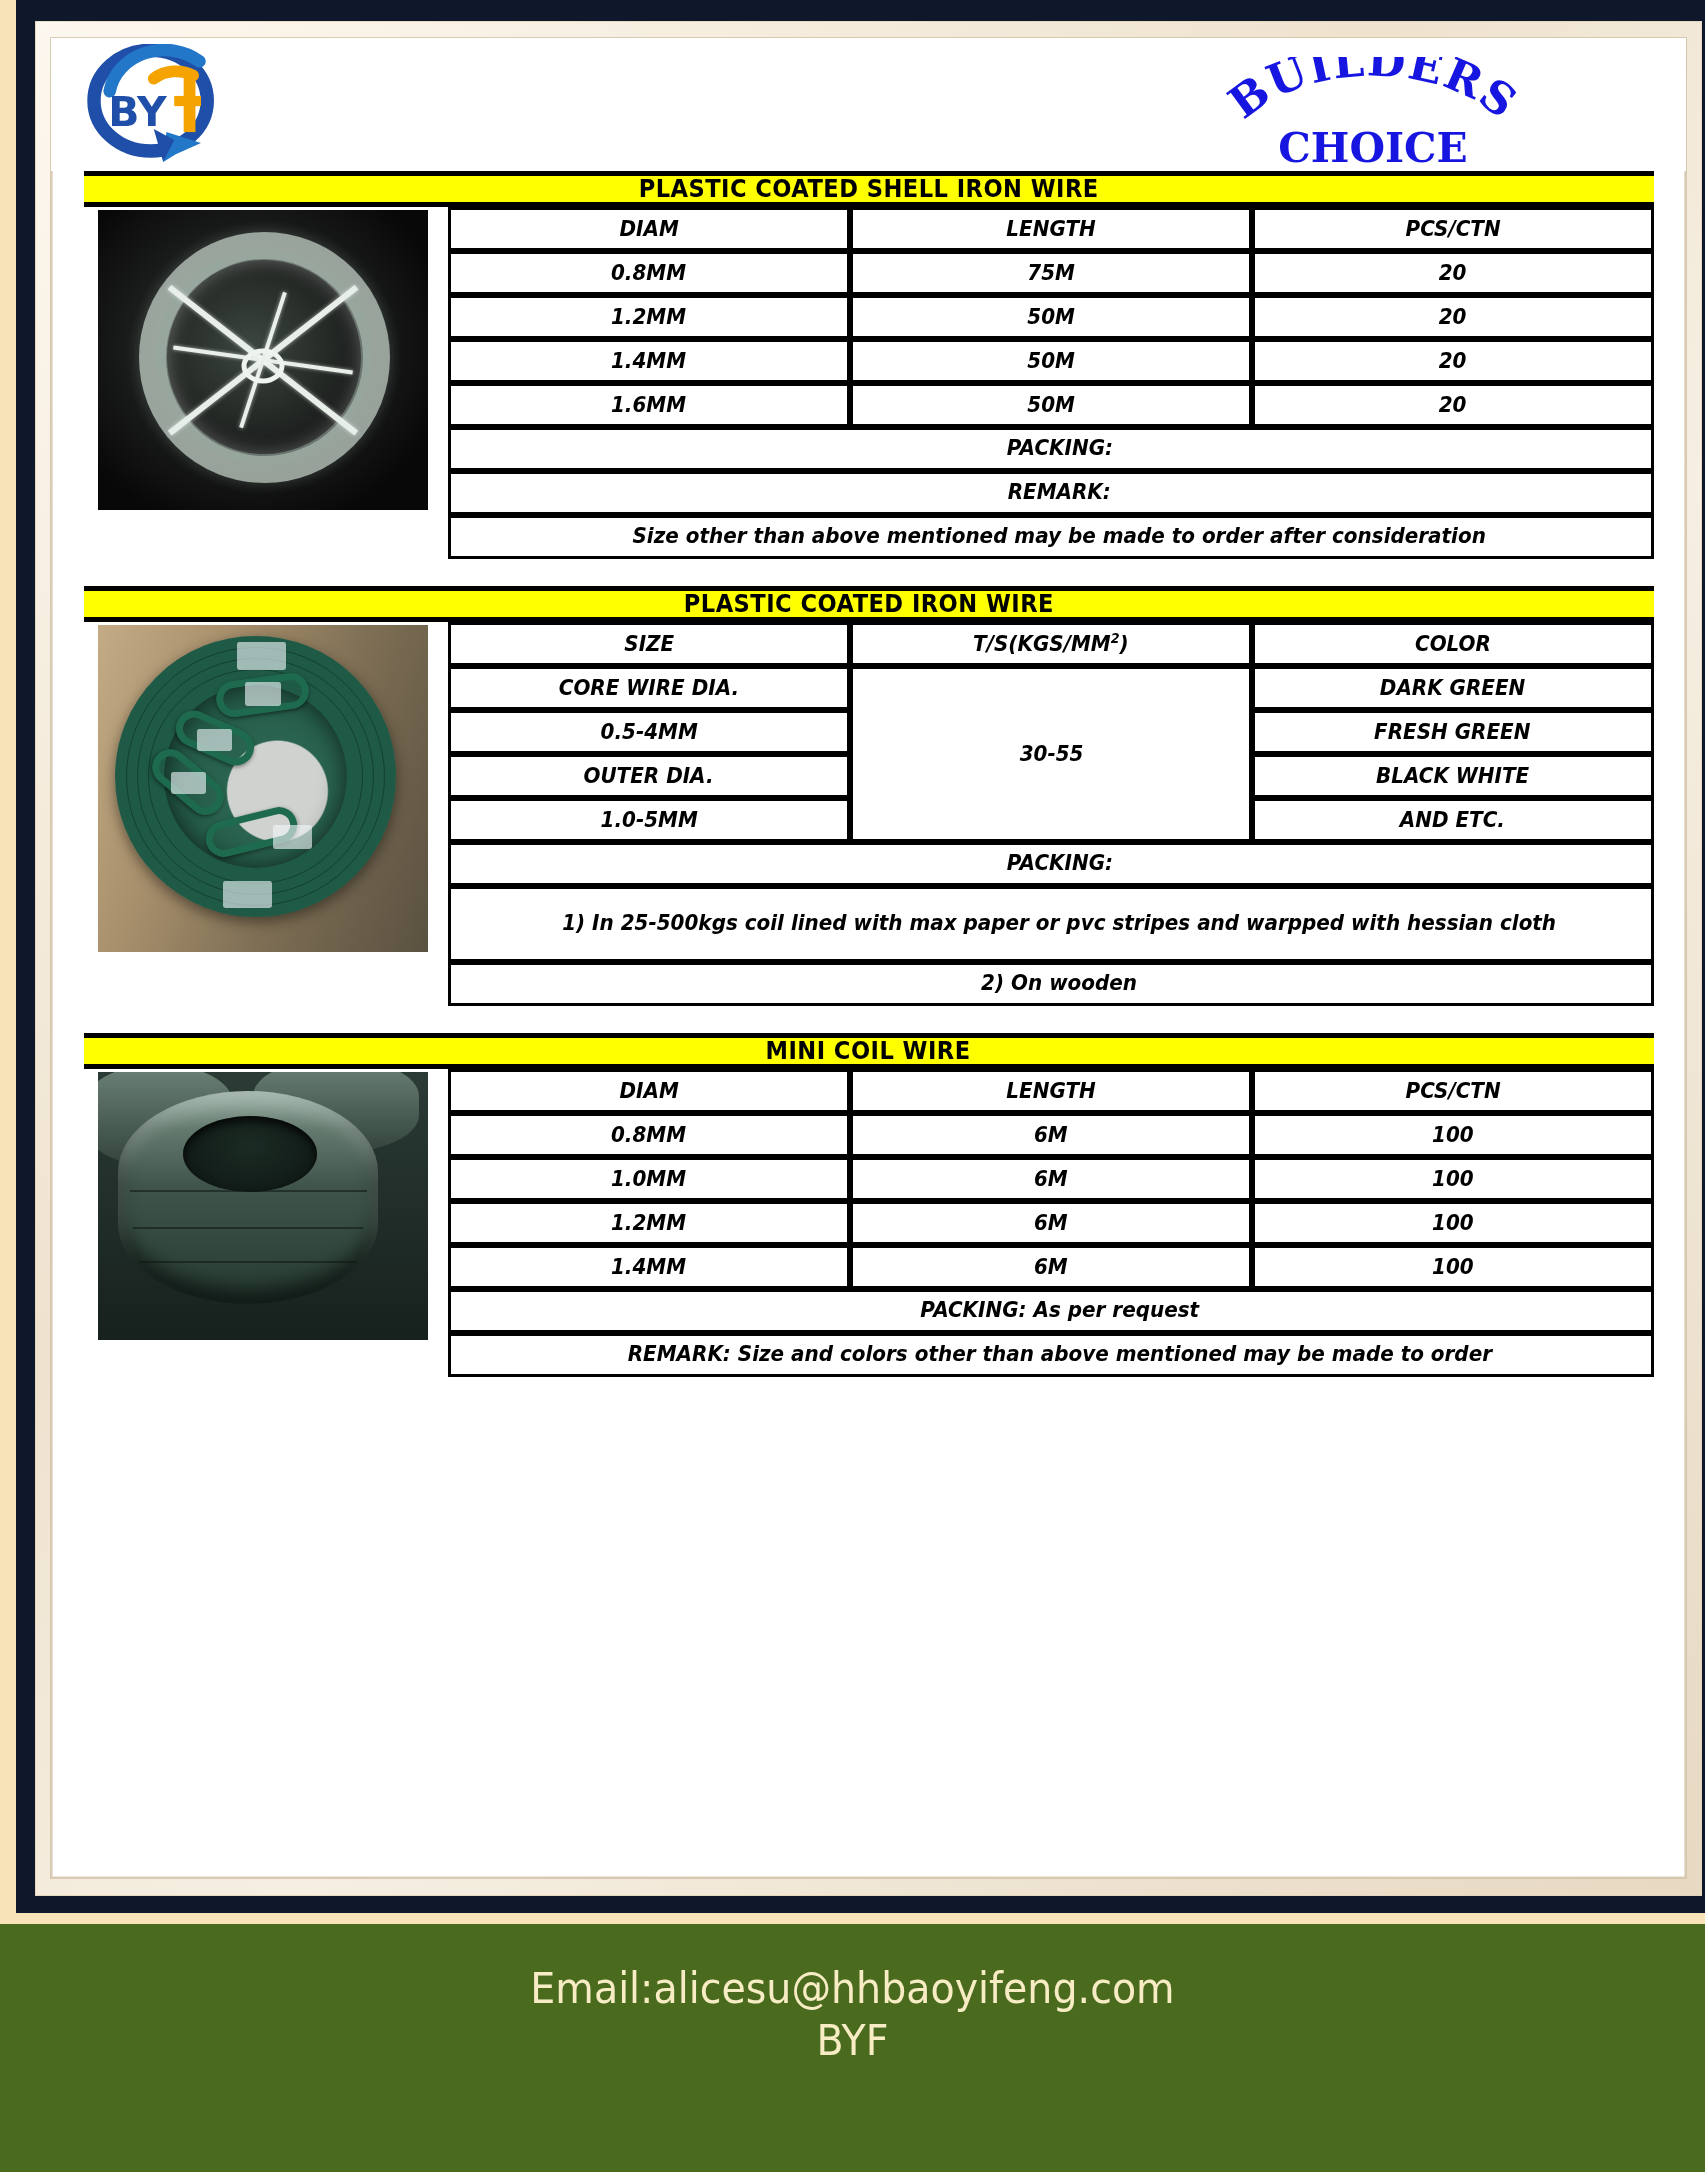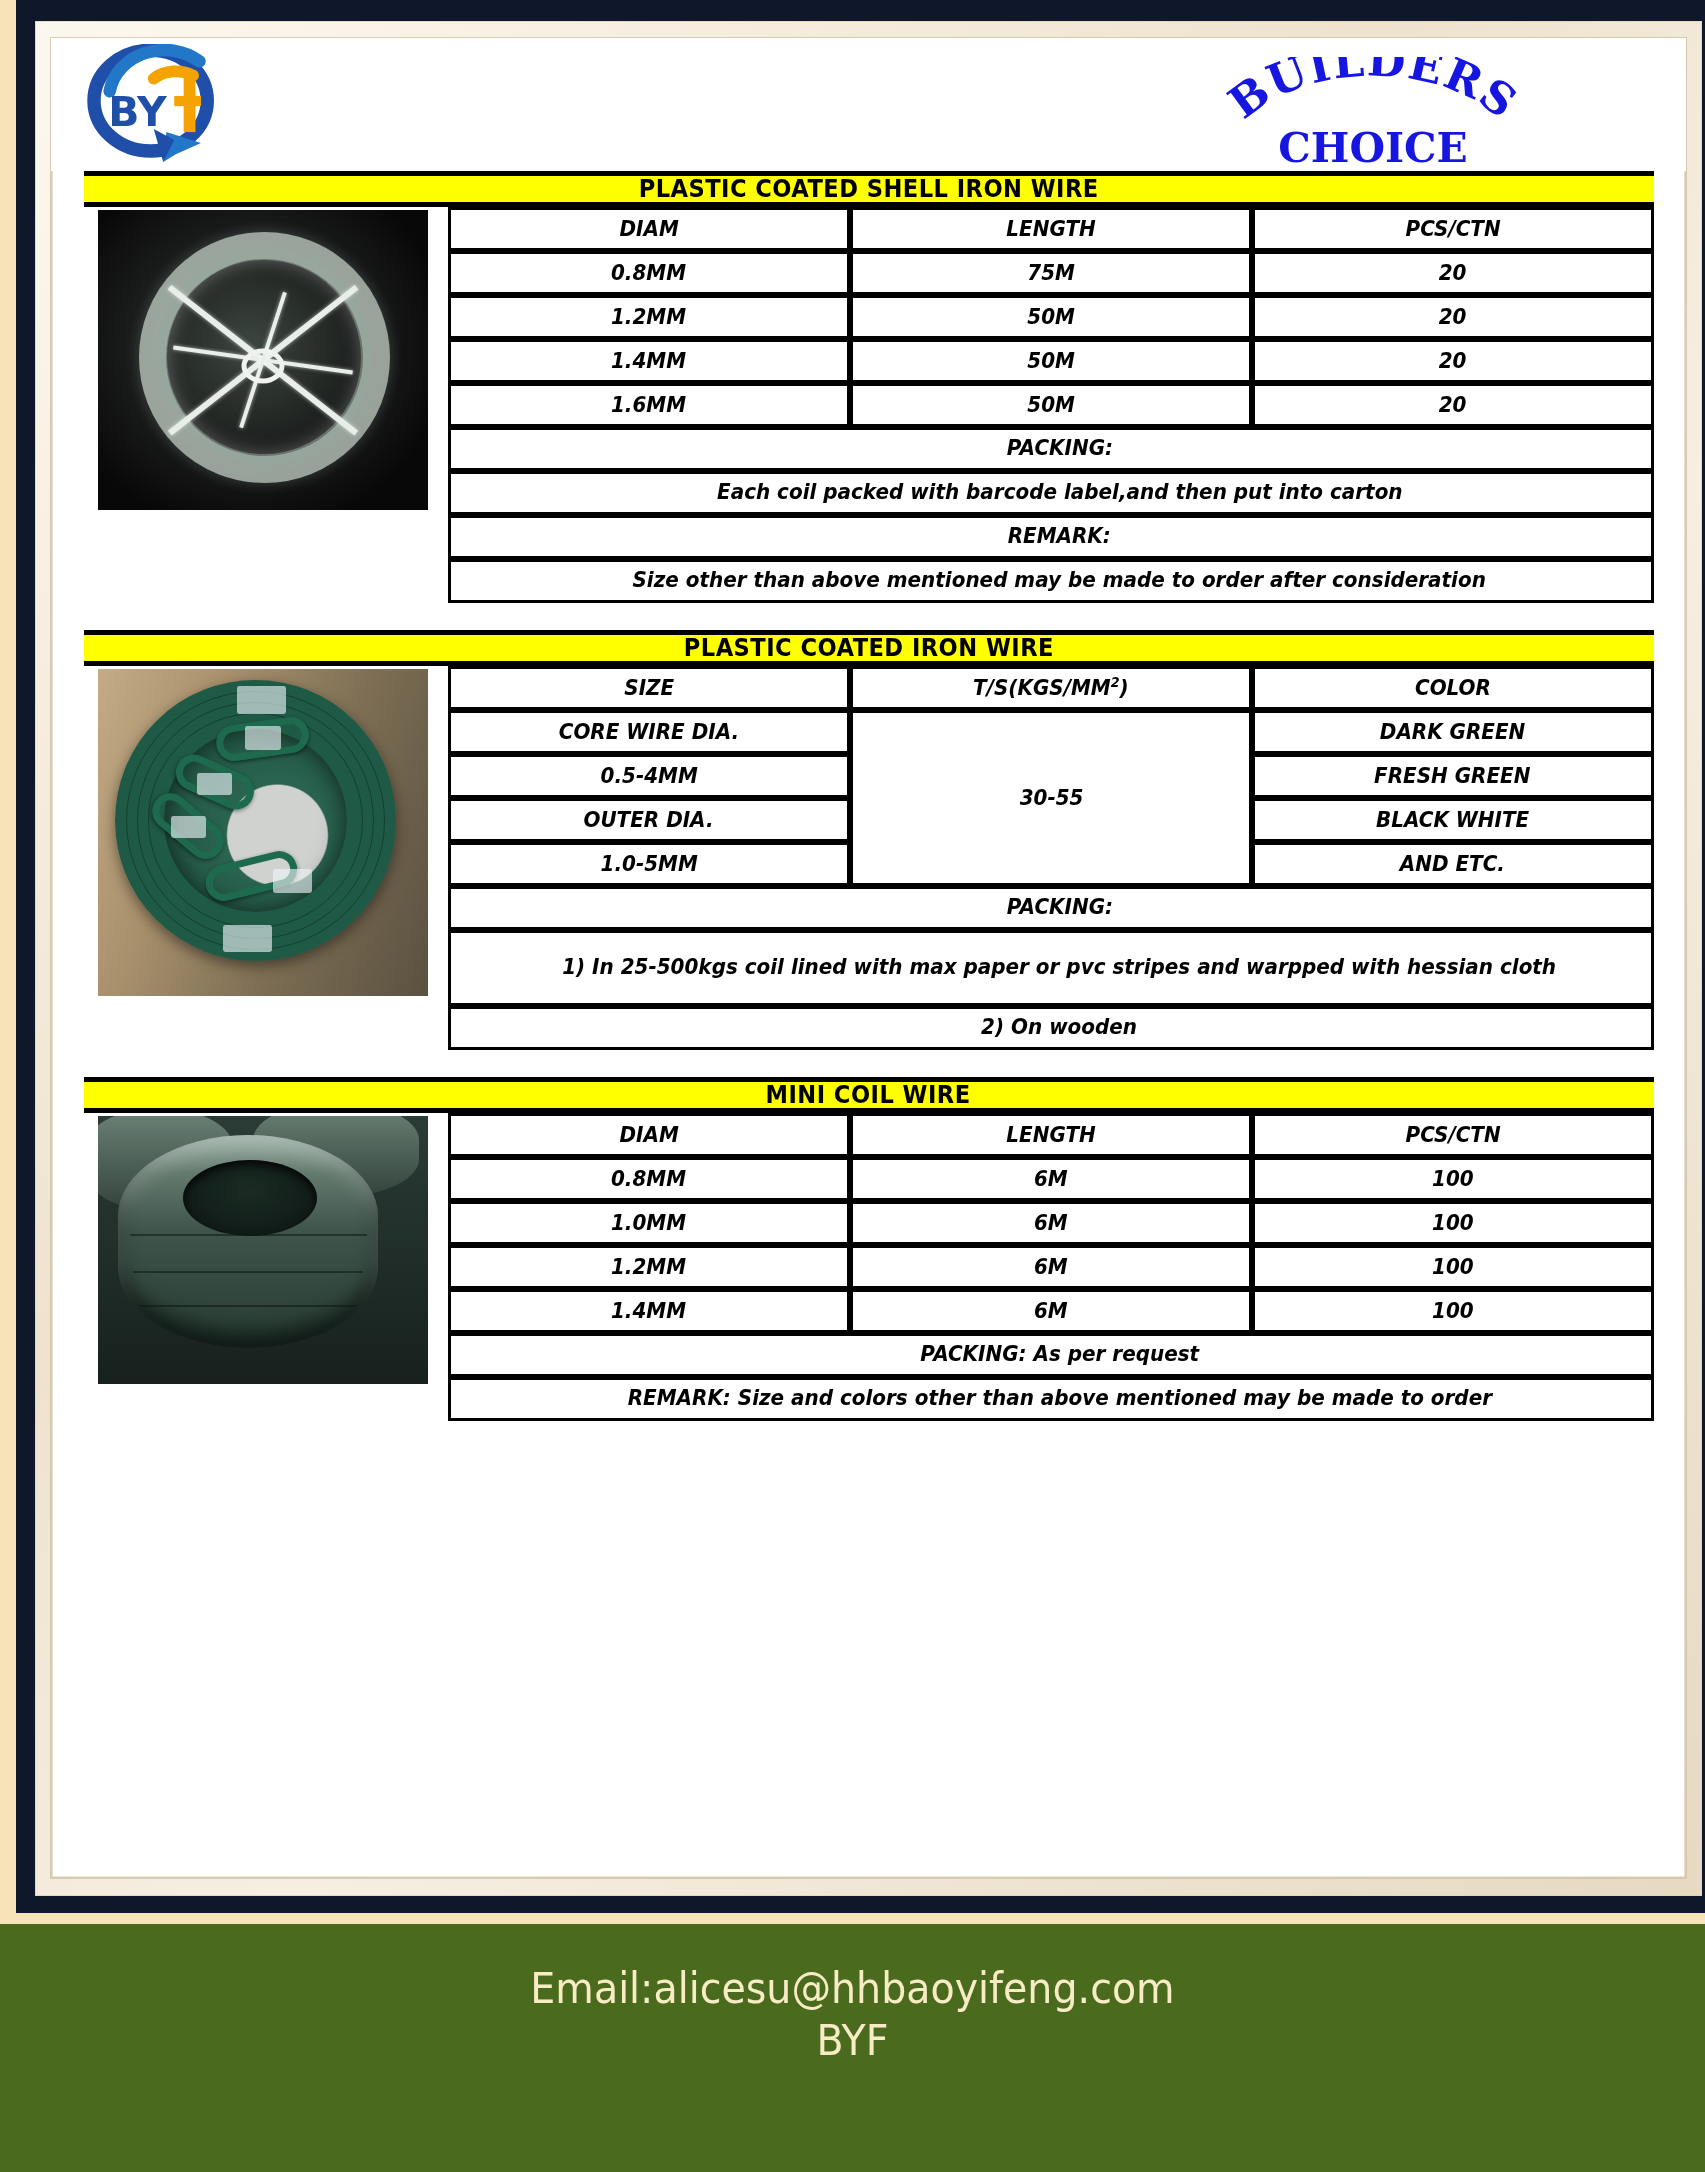--- a/index.html
+++ b/index.html
@@ -320,23 +320,20 @@
                 <td><span class="cv">50M</span></td>
                 <td><span class="cv">20</span></td>
               </tr>
               <tr>
                 <td><span class="cv">1.6MM</span></td>
                 <td><span class="cv">50M</span></td>
                 <td><span class="cv">20</span></td>
               </tr>
               <tr>
                 <td class="note" colspan="3"><span class="cv">PACKING:</span></td>
-              </tr>
-              <tr>
-                <td class="note" colspan="3"><span class="cv">Each coil packed with barcode label,and then put into carton</span></td>
               </tr>
               <tr>
                 <td class="note" colspan="3"><span class="cv">REMARK:</span></td>
               </tr>
               <tr>
                 <td class="note" colspan="3"><span class="cv">Size other than above mentioned may be made to order after consideration</span></td>
               </tr>
             </tbody>
           </table>
         </div>

